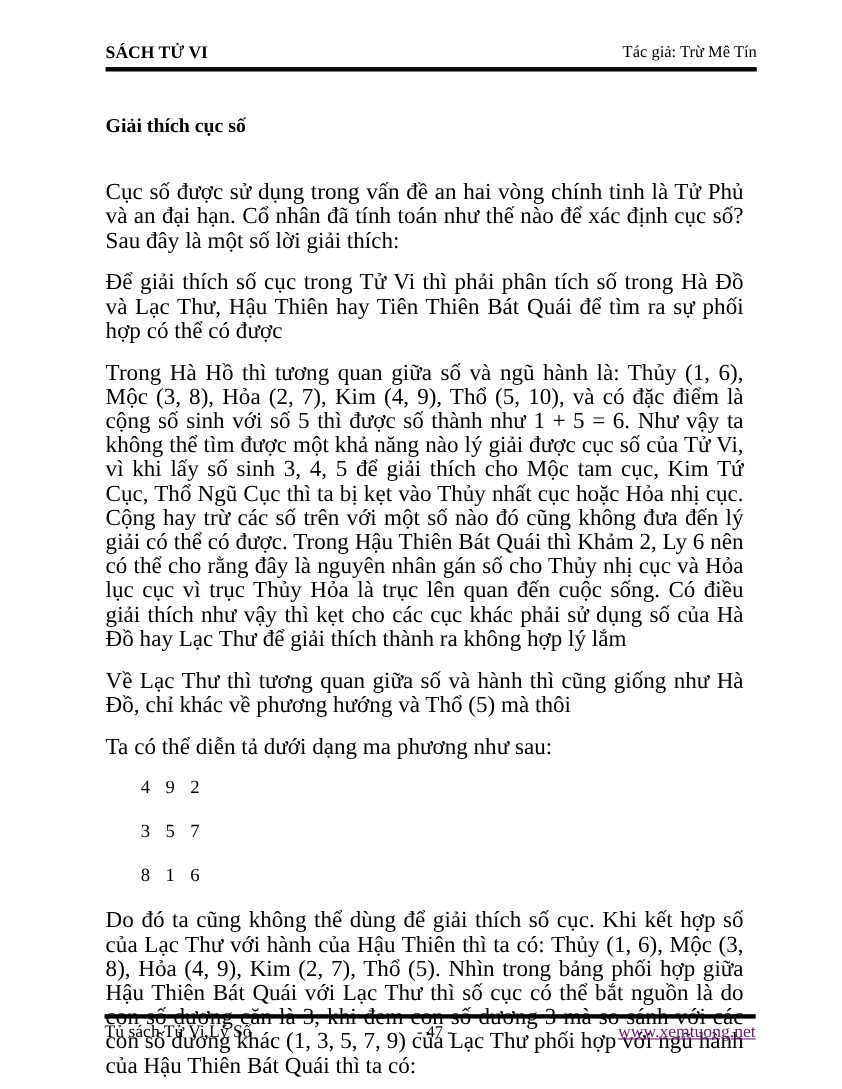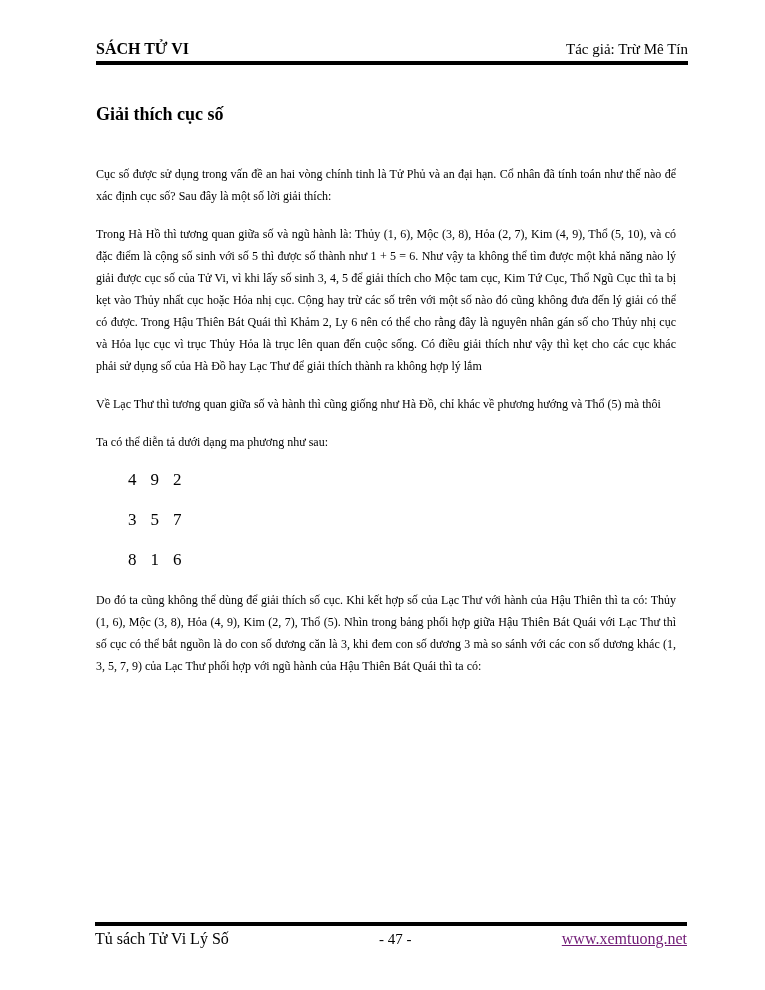--- a/index.html
+++ b/index.html
@@ -12,40 +12,40 @@
     color: #000000;
     overflow: hidden;
   }
   .header {
     position: absolute;
     top: 40px;
     left: 96px;
     width: 592px;
     display: flex;
     justify-content: space-between;
-    align-items: center;
+    align-items: flex-start;
     border-bottom: 4px solid #000000;
     padding-bottom: 3px;
   }
   .header .book-title { font-weight: bold; font-size: 16px; }
   .header .author { font-size: 15px; }
   .content {
     position: absolute;
     top: 96px;
     left: 96px;
     width: 592px;
   }
   .doc-title {
     font-size: 18px;
     font-weight: bold;
     text-align: left;
     margin: 8px 0 38px 0;
   }
   .content p {
-    font-size: 12px;
+    font-size: 21px;
     line-height: 22px;
     text-align: justify;
     margin: 0 12px 16px 0;
   }
   .magic-square {
     margin: 4px 0 16px 32px;
   }
   .ms-row {
     display: flex;
     gap: 14px;
@@ -79,20 +79,21 @@
 
   <div class="header">
     <span class="book-title">SÁCH TỬ VI</span>
     <span class="author">Tác giả: Trừ Mê Tín</span>
   </div>
 
   <div class="content">
     <div class="doc-title">Giải thích cục số</div>
 
     <p>Cục số được sử dụng trong vấn đề an hai vòng chính tinh là Tử Phủ và an đại hạn. Cổ nhân đã tính toán như thế nào để xác định cục số? Sau đây là một số lời giải thích:</p>
+    <p>Để giải thích số cục trong Tử Vi thì phải phân tích số trong Hà Đồ và Lạc Thư, Hậu Thiên hay Tiên Thiên Bát Quái để tìm ra sự phối hợp có thể có được</p>
     <p>Trong Hà Hồ thì tương quan giữa số và ngũ hành là: Thủy (1, 6), Mộc (3, 8), Hỏa (2, 7), Kim (4, 9), Thổ (5, 10), và có đặc điểm là cộng số sinh với số 5 thì được số thành như 1 + 5 = 6. Như vậy ta không thể tìm được một khả năng nào lý giải được cục số của Tử Vi, vì khi lấy số sinh 3, 4, 5 để giải thích cho Mộc tam cục, Kim Tứ Cục, Thổ Ngũ Cục thì ta bị kẹt vào Thủy nhất cục hoặc Hỏa nhị cục. Cộng hay trừ các số trên với một số nào đó cũng không đưa đến lý giải có thể có được. Trong Hậu Thiên Bát Quái thì Khảm 2, Ly 6 nên có thể cho rằng đây là nguyên nhân gán số cho Thủy nhị cục và Hỏa lục cục vì trục Thủy Hỏa là trục lên quan đến cuộc sống. Có điều giải thích như vậy thì kẹt cho các cục khác phải sử dụng số của Hà Đồ hay Lạc Thư để giải thích thành ra không hợp lý lắm</p>
     <p>Về Lạc Thư thì tương quan giữa số và hành thì cũng giống như Hà Đồ, chỉ khác về phương hướng và Thổ (5) mà thôi</p>
     <p>Ta có thể diễn tả dưới dạng ma phương như sau:</p>
 
     <div class="magic-square">
       <div class="ms-row">
         <span>4</span>
         <span>9</span>
         <span>2</span>
       </div>

